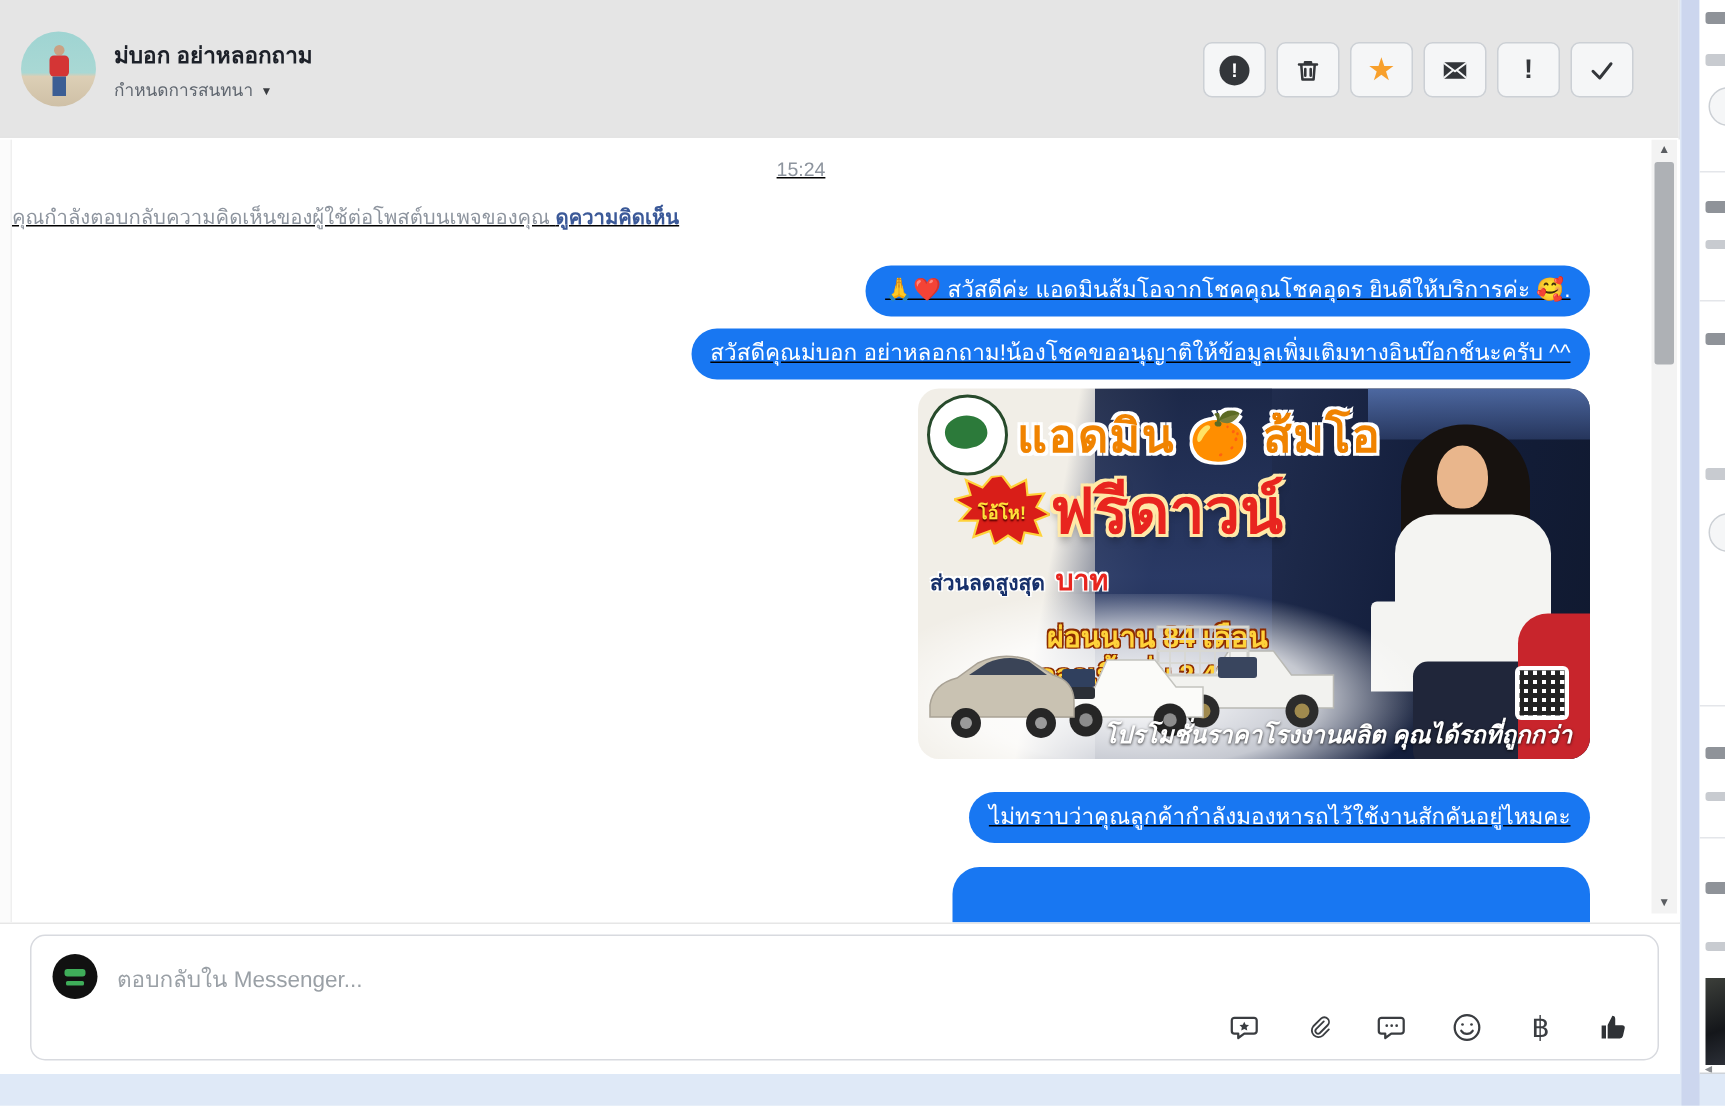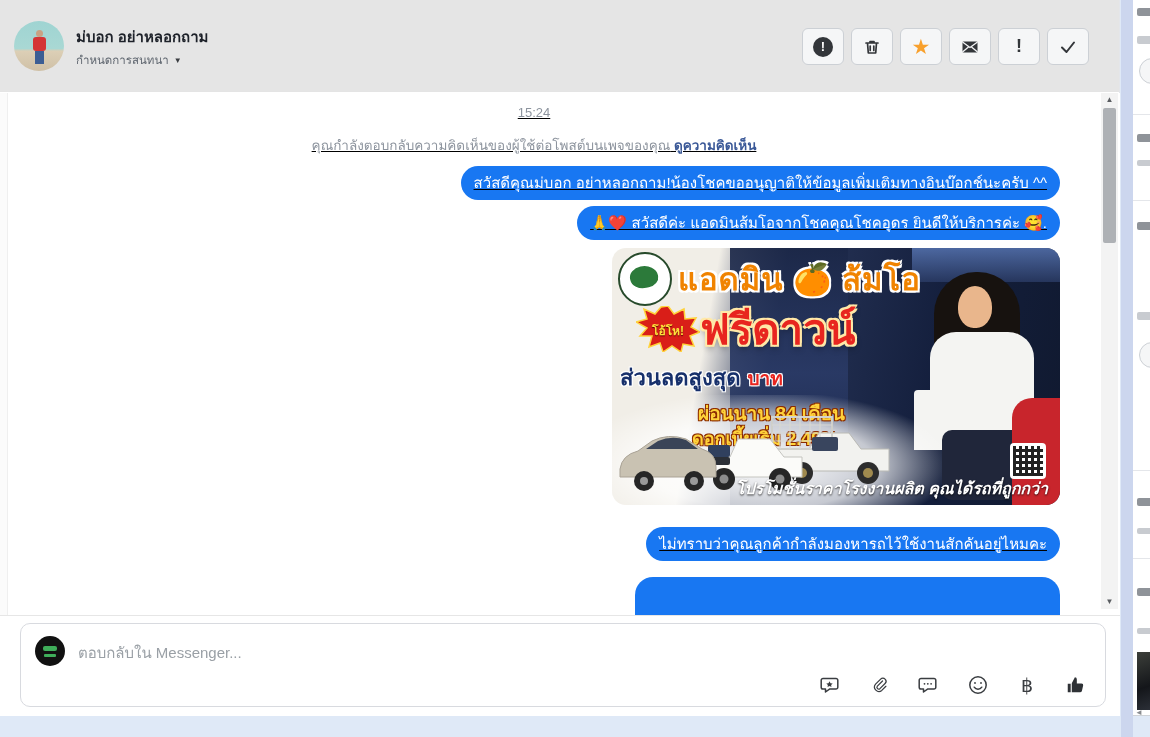--- a/index.html
+++ b/index.html
@@ -44,22 +44,22 @@
   
   .chat-area { position:absolute; left:0; top:93px; width:1120px; height:522px;
     background:#fff; overflow:hidden; }
   .left-strip { position:absolute; left:0; top:0; width:8px; height:522px;
     background:#fbfbfb; border-right:1px solid #efefef; }
   .chat-scroll { position:absolute; left:8px; top:0; width:1092px; height:540px;
     display:flex; flex-direction:column; align-items:flex-end;
     padding:12px 40px 0 0;text-decoration:underline; }
   .ts { width:100%; text-align:center; font-size:13px; color:#8d949e;
     height:18px; margin-bottom:12px; }
-  .sysmsg { width:100%; text-align:center; font-size:13.5px; color:#8d949e;
-    height:20px; margin-bottom:12px; }
+  .sysmsg { width:100%; text-align:left; font-size:13.5px; color:#8d949e;
+    height:20px; margin-bottom:24px; }
   .sysmsg a { color:#3b5998; font-weight:700; text-decoration:none; cursor:pointer; }
   .bubble { background:#1877f2; color:#fff; font-size:15px; line-height:22px;
     padding:6px 13px; border-radius:18px; margin-bottom:6px; max-width:760px; }
   .bubble.b2 { margin-bottom:8px; }
   .bubble.b3 { margin-bottom:16px; }
   .bubble.partial { width:425px; height:60px; margin-bottom:0; }
 
   
   .chat-scrollbar { position:absolute; right:2px; top:0; width:17px; height:516px;
     background:#f3f3f3; }
@@ -107,21 +107,21 @@
   .ad-burst { position:absolute; left:24px; top:58px; width:64px; height:46px; }
   .ad-burst svg { position:absolute; left:0; top:0; }
   .ad-burst .burst-label { position:absolute; left:0; top:15px; width:64px;
     text-align:center; font-size:12px; font-weight:800; color:#ffe13a;
     text-shadow:0 1px 1px #5e0000; }
   .ad-headline { position:absolute; left:88px; top:48px; font-size:42px; font-weight:800;
     color:#e8251f; white-space:nowrap;
     text-shadow:-2px -2px 0 #ffe9a8, 2px -2px 0 #ffe9a8, -2px 2px 0 #ffe9a8, 2px 2px 0 #ffe9a8, 0 4px 6px rgba(0,0,0,.35); }
   .ad-discount { position:absolute; left:8px; top:112px; display:flex;
     align-items:baseline; gap:7px; white-space:nowrap; }
-  .ad-discount .lbl { font-size:22px; font-weight:800; color:#17306b;
+  .ad-discount .lbl { font-size:14px; font-weight:800; color:#17306b;
     text-shadow:-1px -1px 0 #fff,1px -1px 0 #fff,-1px 1px 0 #fff,1px 1px 0 #fff; }
   .ad-discount .val { font-size:40px; font-weight:800; color:#e8251f; line-height:.9;
     text-shadow:-2px -2px 0 #fff,2px -2px 0 #fff,-2px 2px 0 #fff,2px 2px 0 #fff; }
   .ad-discount .unit { font-size:19px; font-weight:800; color:#e8251f;
     text-shadow:-1px -1px 0 #fff,1px -1px 0 #fff,-1px 1px 0 #fff,1px 1px 0 #fff; }
   .ad-line2 { position:absolute; left:86px; top:150px; font-size:19px; font-weight:800;
     color:#ffd23a; white-space:nowrap;
     text-shadow:-1px -1px 0 #8c2c00,1px -1px 0 #8c2c00,-1px 1px 0 #8c2c00,1px 1px 0 #8c2c00;text-align:center; }
   .ad-line3 { position:absolute; left:80px; top:176px; font-size:18px; font-weight:800;
     color:#ffd23a; white-space:nowrap;
@@ -215,22 +215,22 @@
     <div class="left-strip"></div>
 
     <div class="chat-scroll">
       <div class="ts">15:24</div>
 
       <div class="sysmsg">
         <span>คุณกำลังตอบกลับความคิดเห็นของผู้ใช้ต่อโพสต์บนเพจของคุณ</span>
         <a>ดูความคิดเห็น</a>
       </div>
 
+      <div class="bubble b2">🙏❤️ สวัสดีค่ะ แอดมินส้มโอจากโชคคุณโชคอุดร ยินดีให้บริการค่ะ 🥰.</div>
       <div class="bubble">สวัสดีคุณม่บอก อย่าหลอกถาม!น้องโชคขออนุญาติให้ข้อมูลเพิ่มเติมทางอินบ๊อกช์นะครับ ^^</div>
-      <div class="bubble b2">🙏❤️ สวัสดีค่ะ แอดมินส้มโอจากโชคคุณโชคอุดร ยินดีให้บริการค่ะ 🥰.</div>
 
       <div class="ad-card">
         <div class="ad-door"></div>
         <div class="w-window"></div>
         <div class="w-hair"></div>
         <div class="w-face"></div>
         <div class="w-shirt"></div>
         <div class="w-pants"></div>
         <div class="w-seat"></div>
         <div class="ad-fog"></div>

